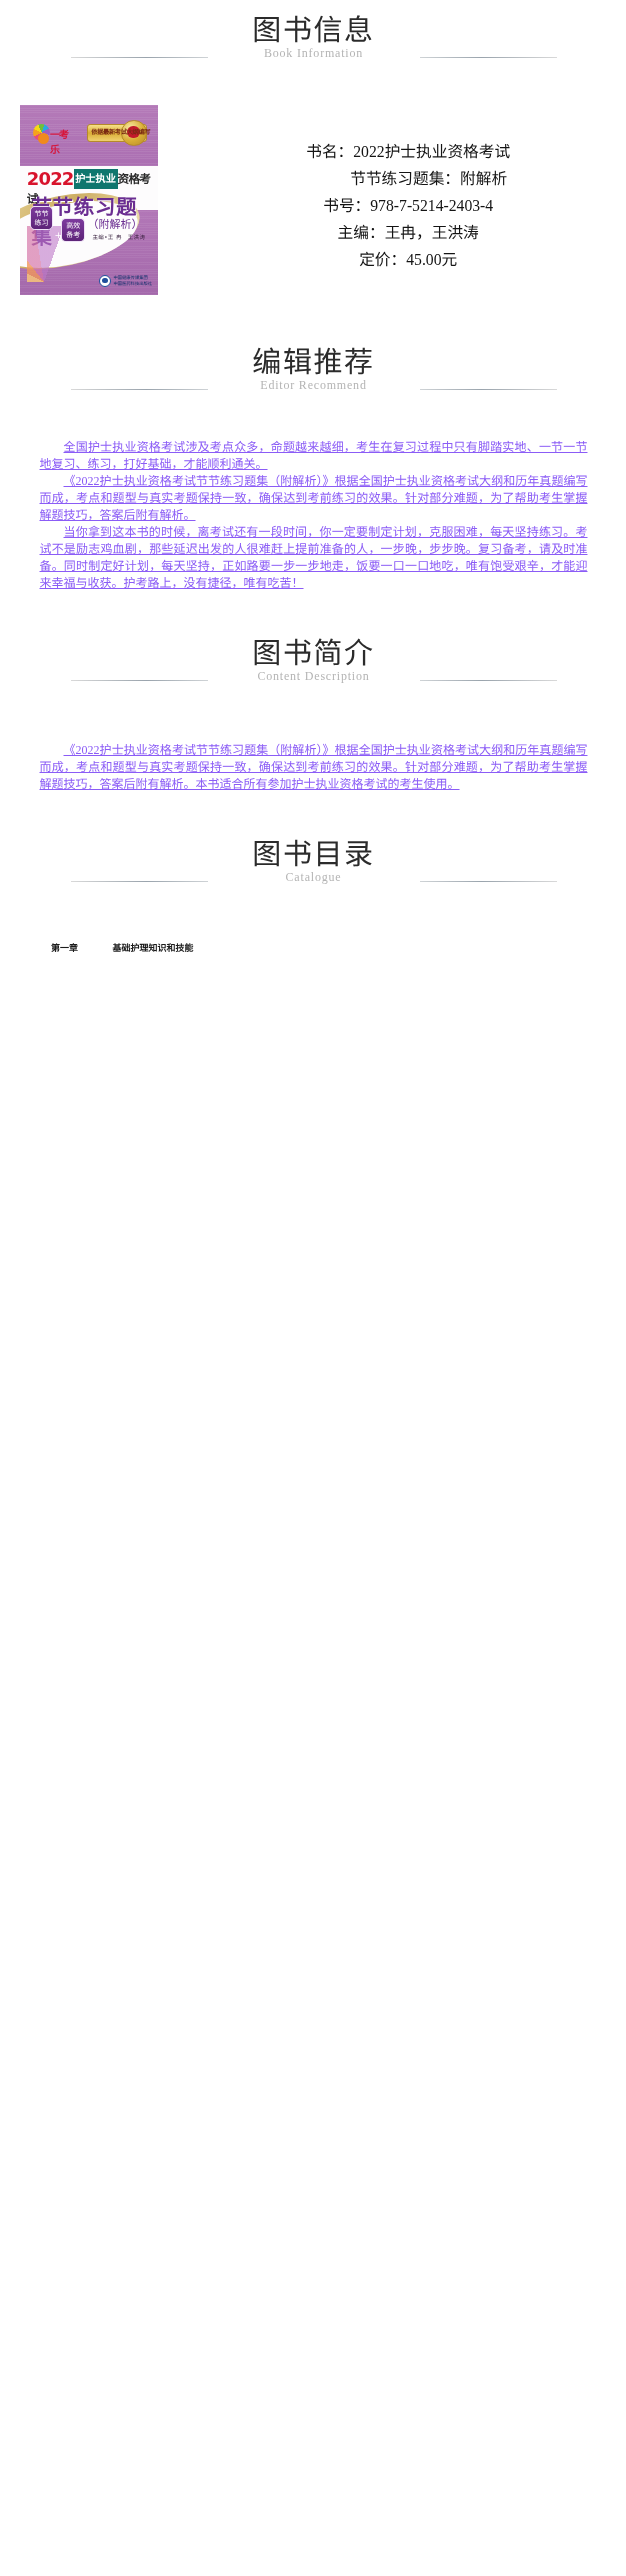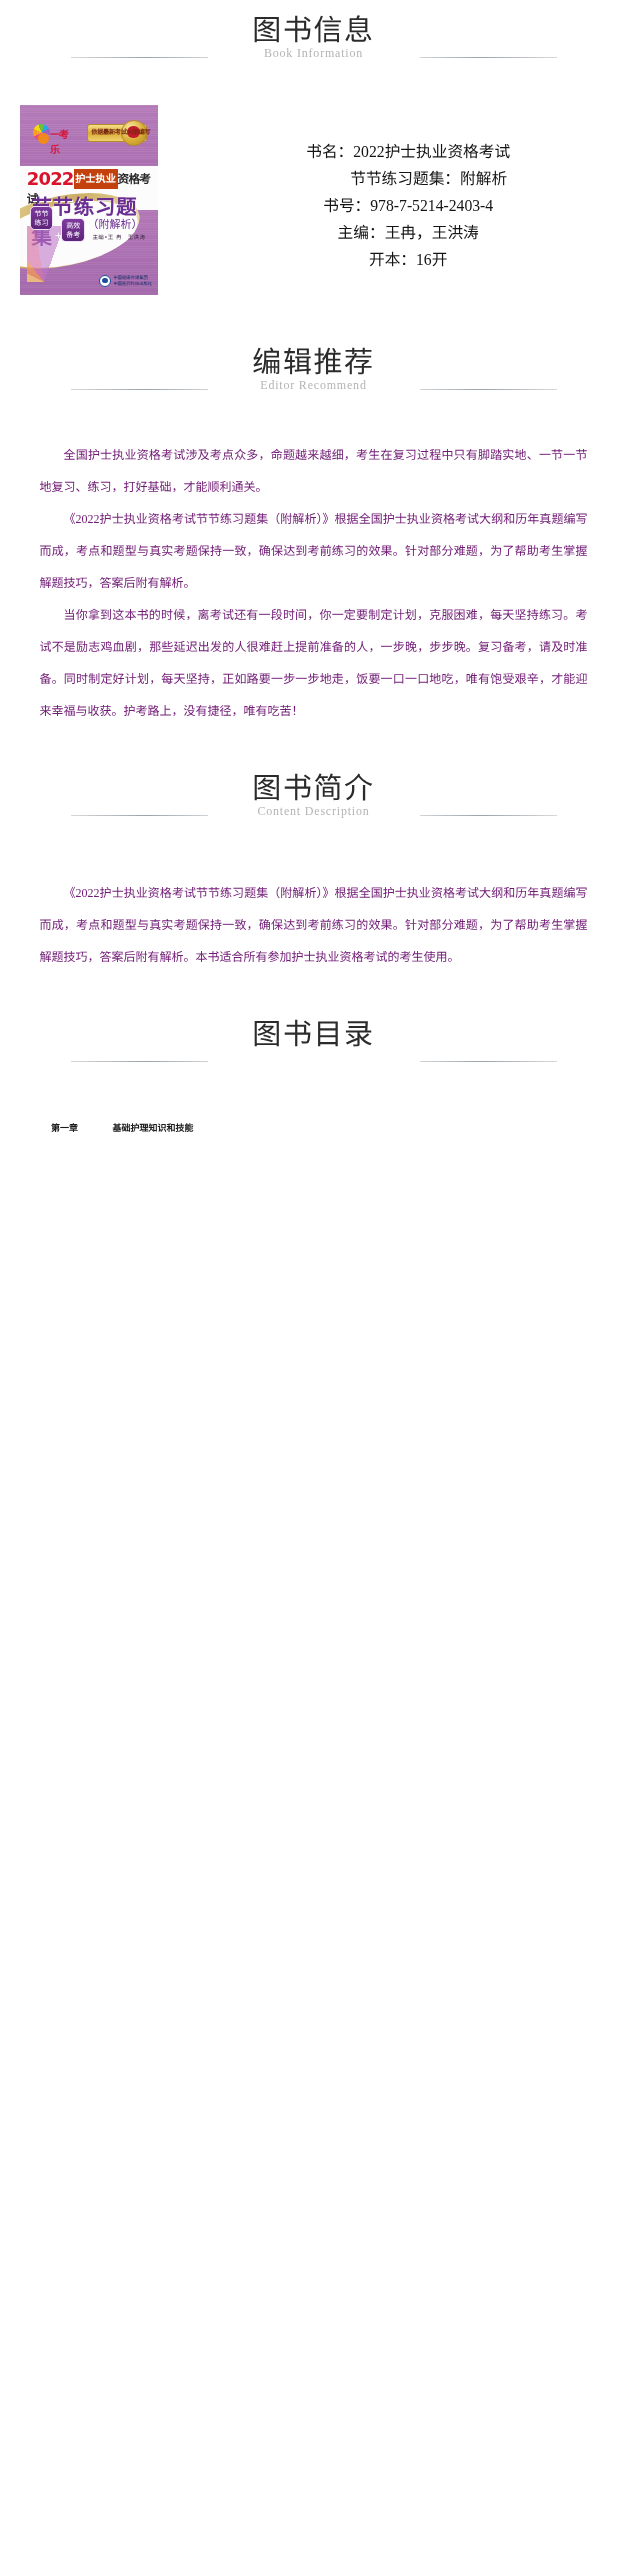--- a/index.html
+++ b/index.html
@@ -210,21 +210,21 @@
     top: 64px;
     font-family: "DejaVu Sans", sans-serif;
     font-size: 18px;
     font-weight: bold;
     color: #d8132c;
     letter-spacing: -0.8px;
     line-height: 19px;
   }
   .cover .title-badge {
     display: inline-block;
-    background: #c2410c;
+    background: #0f766e;
     color: #ffffff;
     font-size: 10.2px;
     padding: 0.8px 1.6px;
     vertical-align: 2.3px;
     letter-spacing: 0;
   }
   .cover .title-rest {
     color: #2b2b2b;
     font-size: 11.7px;
     vertical-align: 2.3px;
@@ -343,23 +343,24 @@
   .meta-row.indented {
     padding-left: 41px;
   }
 
   
   .body-text {
     width: 548px;
     margin: 0 auto;
     font-family: "Liberation Serif", "DejaVu Serif", serif;
     font-size: 12px;
-    line-height: 32px;
-    color: #701a75;
+    line-height: 17px;
+    color: #8b5cf6;
     text-align: justify;
+    text-decoration: underline;
   }
   .body-text p {
     margin: 0;
     text-indent: 2em;
   }
 
   
   .toc {
     width: 540px;
     margin: 0 auto;
@@ -472,21 +473,21 @@
           </span>
         </div>
       </div>
     </div>
 
     <div class="meta">
       <div class="meta-row">书名：2022护士执业资格考试</div>
       <div class="meta-row indented">节节练习题集：附解析</div>
       <div class="meta-row">书号：978-7-5214-2403-4</div>
       <div class="meta-row">主编：王冉，王洪涛</div>
-      <div class="meta-row">开本：16开</div>
+      <div class="meta-row">定价：45.00元</div>
     </div>
   </div>
 
   <div class="spacer-64"></div>
   <div class="section-head">
     <span class="rule left"></span>
     <span class="rule right"></span>
     <span class="cn">编辑推荐</span>
     <span class="en">Editor Recommend</span>
   </div>
@@ -507,20 +508,21 @@
   <div class="spacer-40"></div>
   <div class="body-text">
     <p>《2022护士执业资格考试节节练习题集（附解析）》根据全国护士执业资格考试大纲和历年真题编写而成，考点和题型与真实考题保持一致，确保达到考前练习的效果。针对部分难题，为了帮助考生掌握解题技巧，答案后附有解析。本书适合所有参加护士执业资格考试的考生使用。</p>
   </div>
 
   <div class="spacer-56"></div>
   <div class="section-head">
     <span class="rule left"></span>
     <span class="rule right"></span>
     <span class="cn">图书目录</span>
+    <span class="en">Catalogue</span>
   </div>
   <div class="spacer-30"></div>
   <div class="toc" id="toc-list">
       <div class="toc-line chapter">
         <span class="num">第一章</span>
         <span class="label">基础护理知识和技能</span>
         <span class="leader"></span>
         <span class="page">1</span>
       </div>
     </div>

